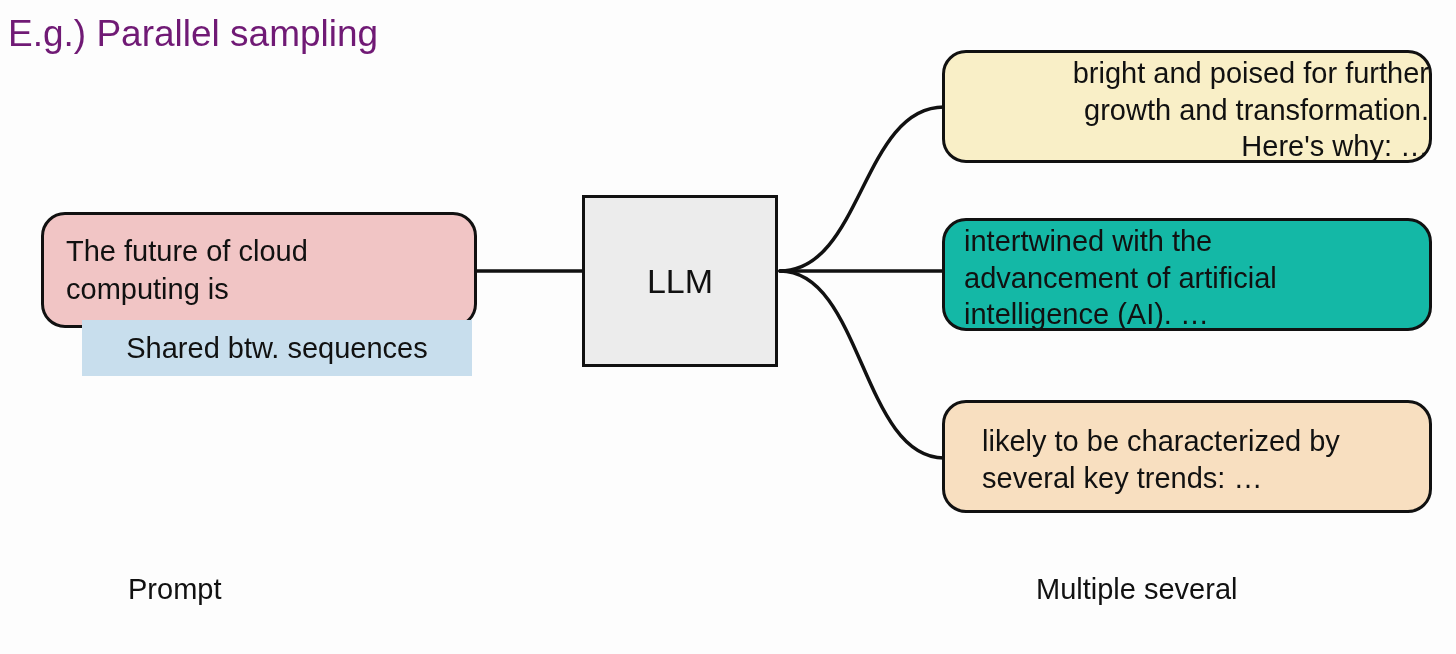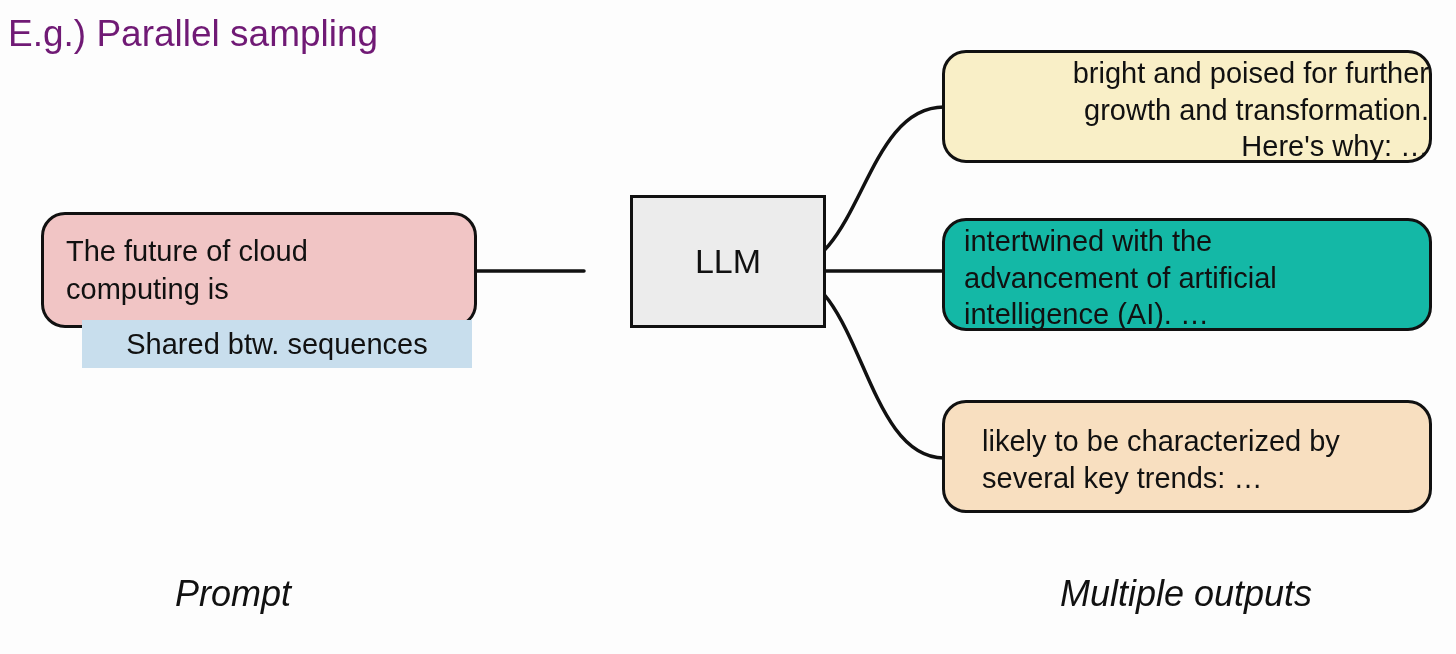--- a/index.html
+++ b/index.html
@@ -52,60 +52,58 @@
     border-radius: 24px;
     padding: 17px 0 0 22px;
     line-height: 38px;
     white-space: pre-line;
     z-index: 1;
   }
   .shared-note {
     left: 82px;
     top: 320px;
     width: 390px;
-    height: 48px;
+    height: 56px;
     display: flex;
     align-items: center;
     justify-content: center;
     z-index: 2;
     white-space: nowrap;
   }
   .llm-box {
     left: 582px;
     top: 195px;
     width: 196px;
-    height: 133px;
+    height: 172px;
     border: 3.5px solid #111;
     display: flex;
     align-items: center;
     justify-content: center;
     font-size: 34px;
-    margin-left: 48px;
   }
   .output-box {
     left: 942px;
     width: 490px;
     height: 113px;
     border: 3.5px solid #111;
     border-radius: 24px;
     padding: 2px 0 0 19px;
     line-height: 36.5px;
     font-size: 29px;
     white-space: pre-line;
   }
   .output-top    { top: 50px; text-align: right;  }
   .output-middle { top: 218px; }
   .output-bottom { top: 400px; padding-top: 20px; }
   .caption {
     position: absolute;
     top: 573px;
-    font-size: 36px;
-    text-align: center;
+    font-size: 29px;
+    text-align: left;
     white-space: nowrap;
-    font-style: italic;
   }
   .caption-left  { left: 128px;  width: 210px; }
   .caption-right { left: 1036px; width: 300px; }
 </style>
 </head>
 <body>
 
 <div class="canvas">
 
   <div class="title">E.g.) Parallel sampling</div>
@@ -130,15 +128,15 @@
 
   <div class="box output-box output-middle" style="background-color: #14b8a6;">intertwined with the
 advancement of artificial
 intelligence (AI). …</div>
 
   <div class="box output-box output-bottom" style="background-color: rgb(248, 223, 192); padding-left: 37px;">likely to be characterized by
 several key trends: …</div>
 
   <div class="caption caption-left">Prompt</div>
 
-  <div class="caption caption-right">Multiple outputs</div>
+  <div class="caption caption-right">Multiple several</div>
 
 </div>
 
 </body></html>

